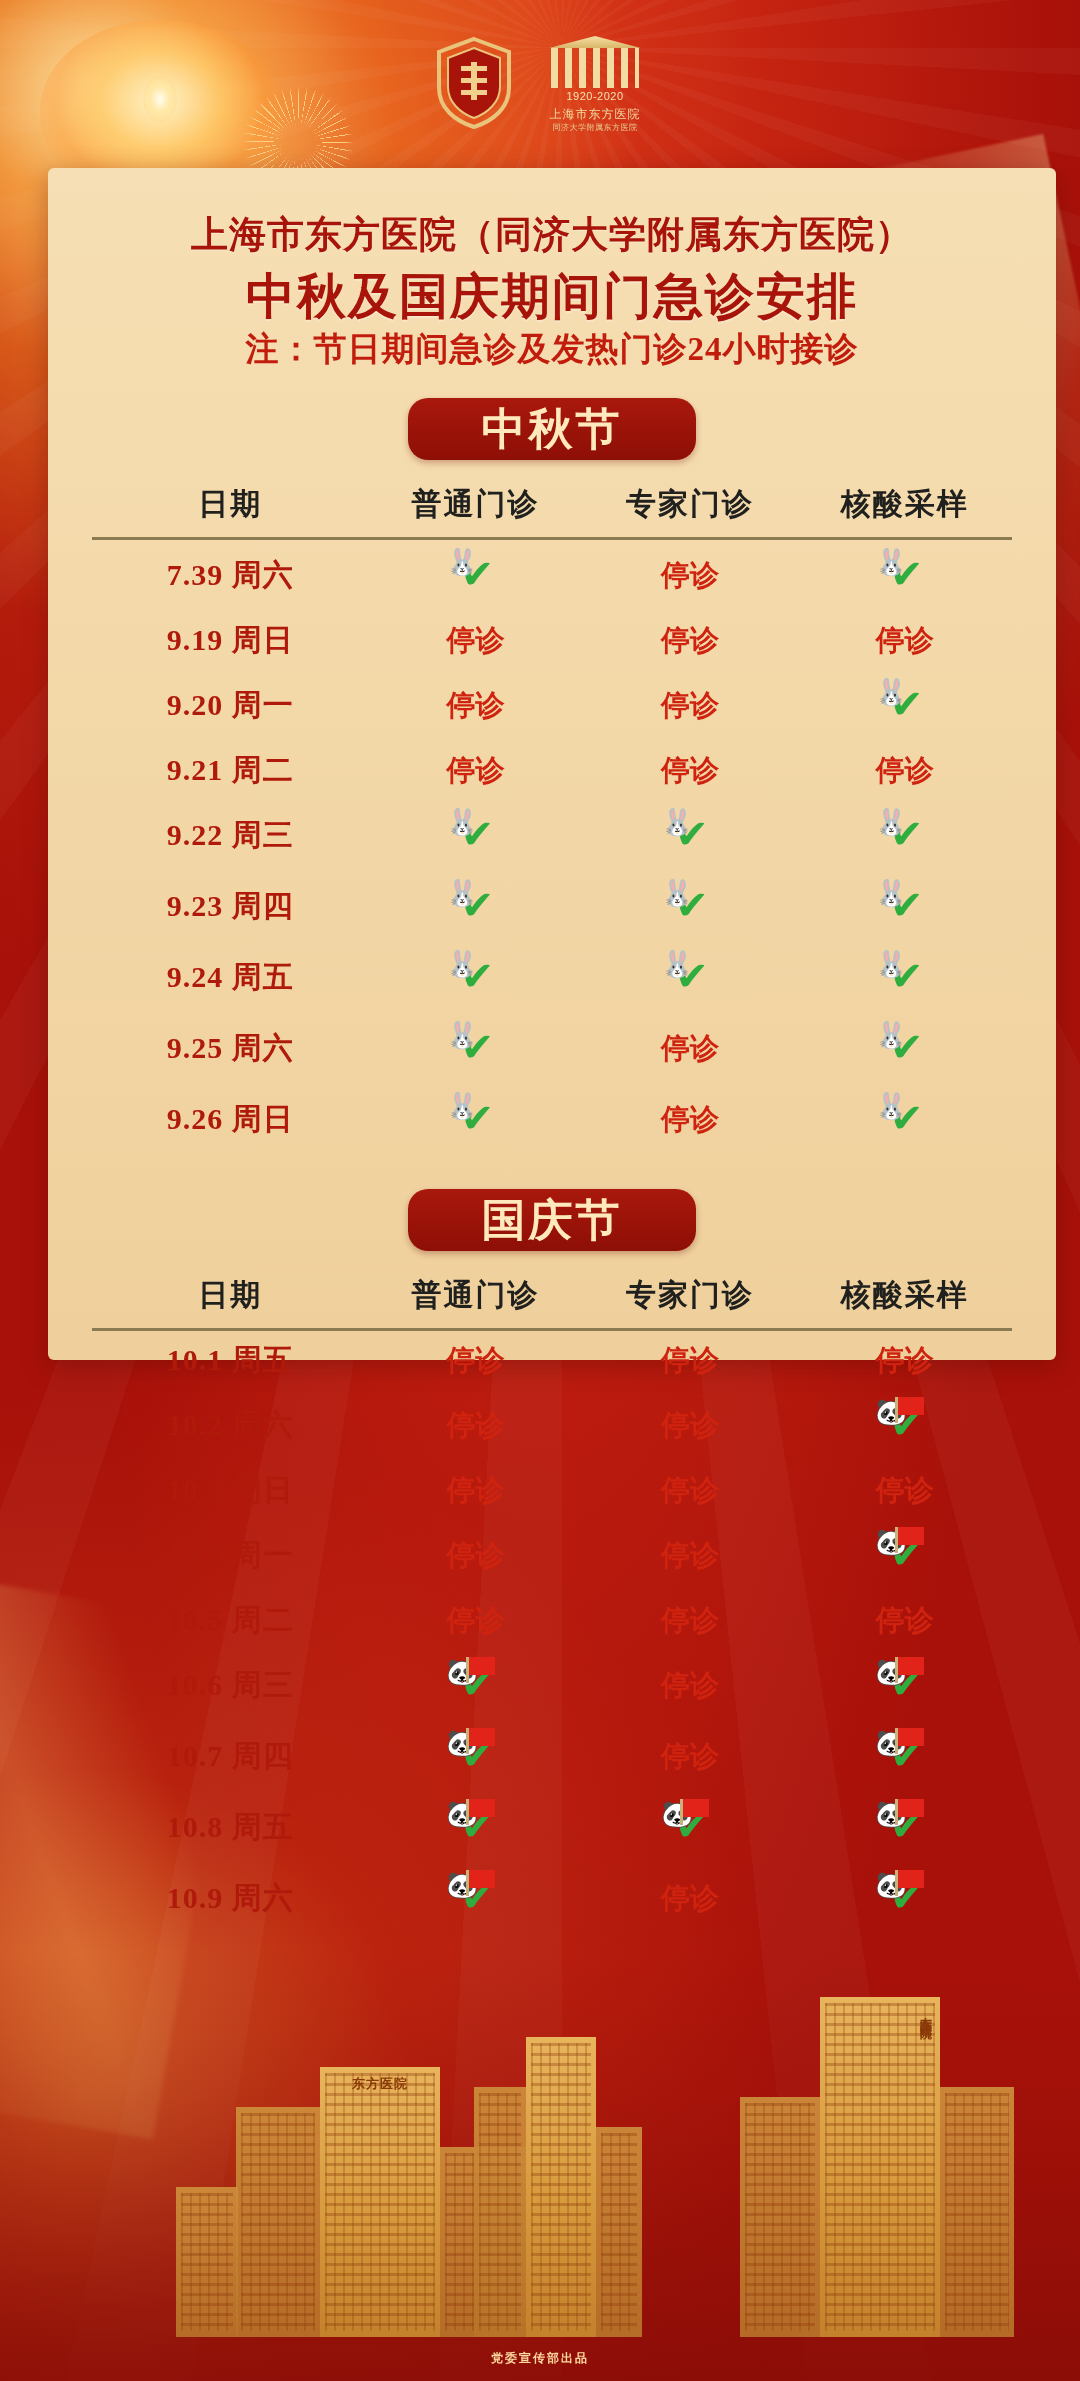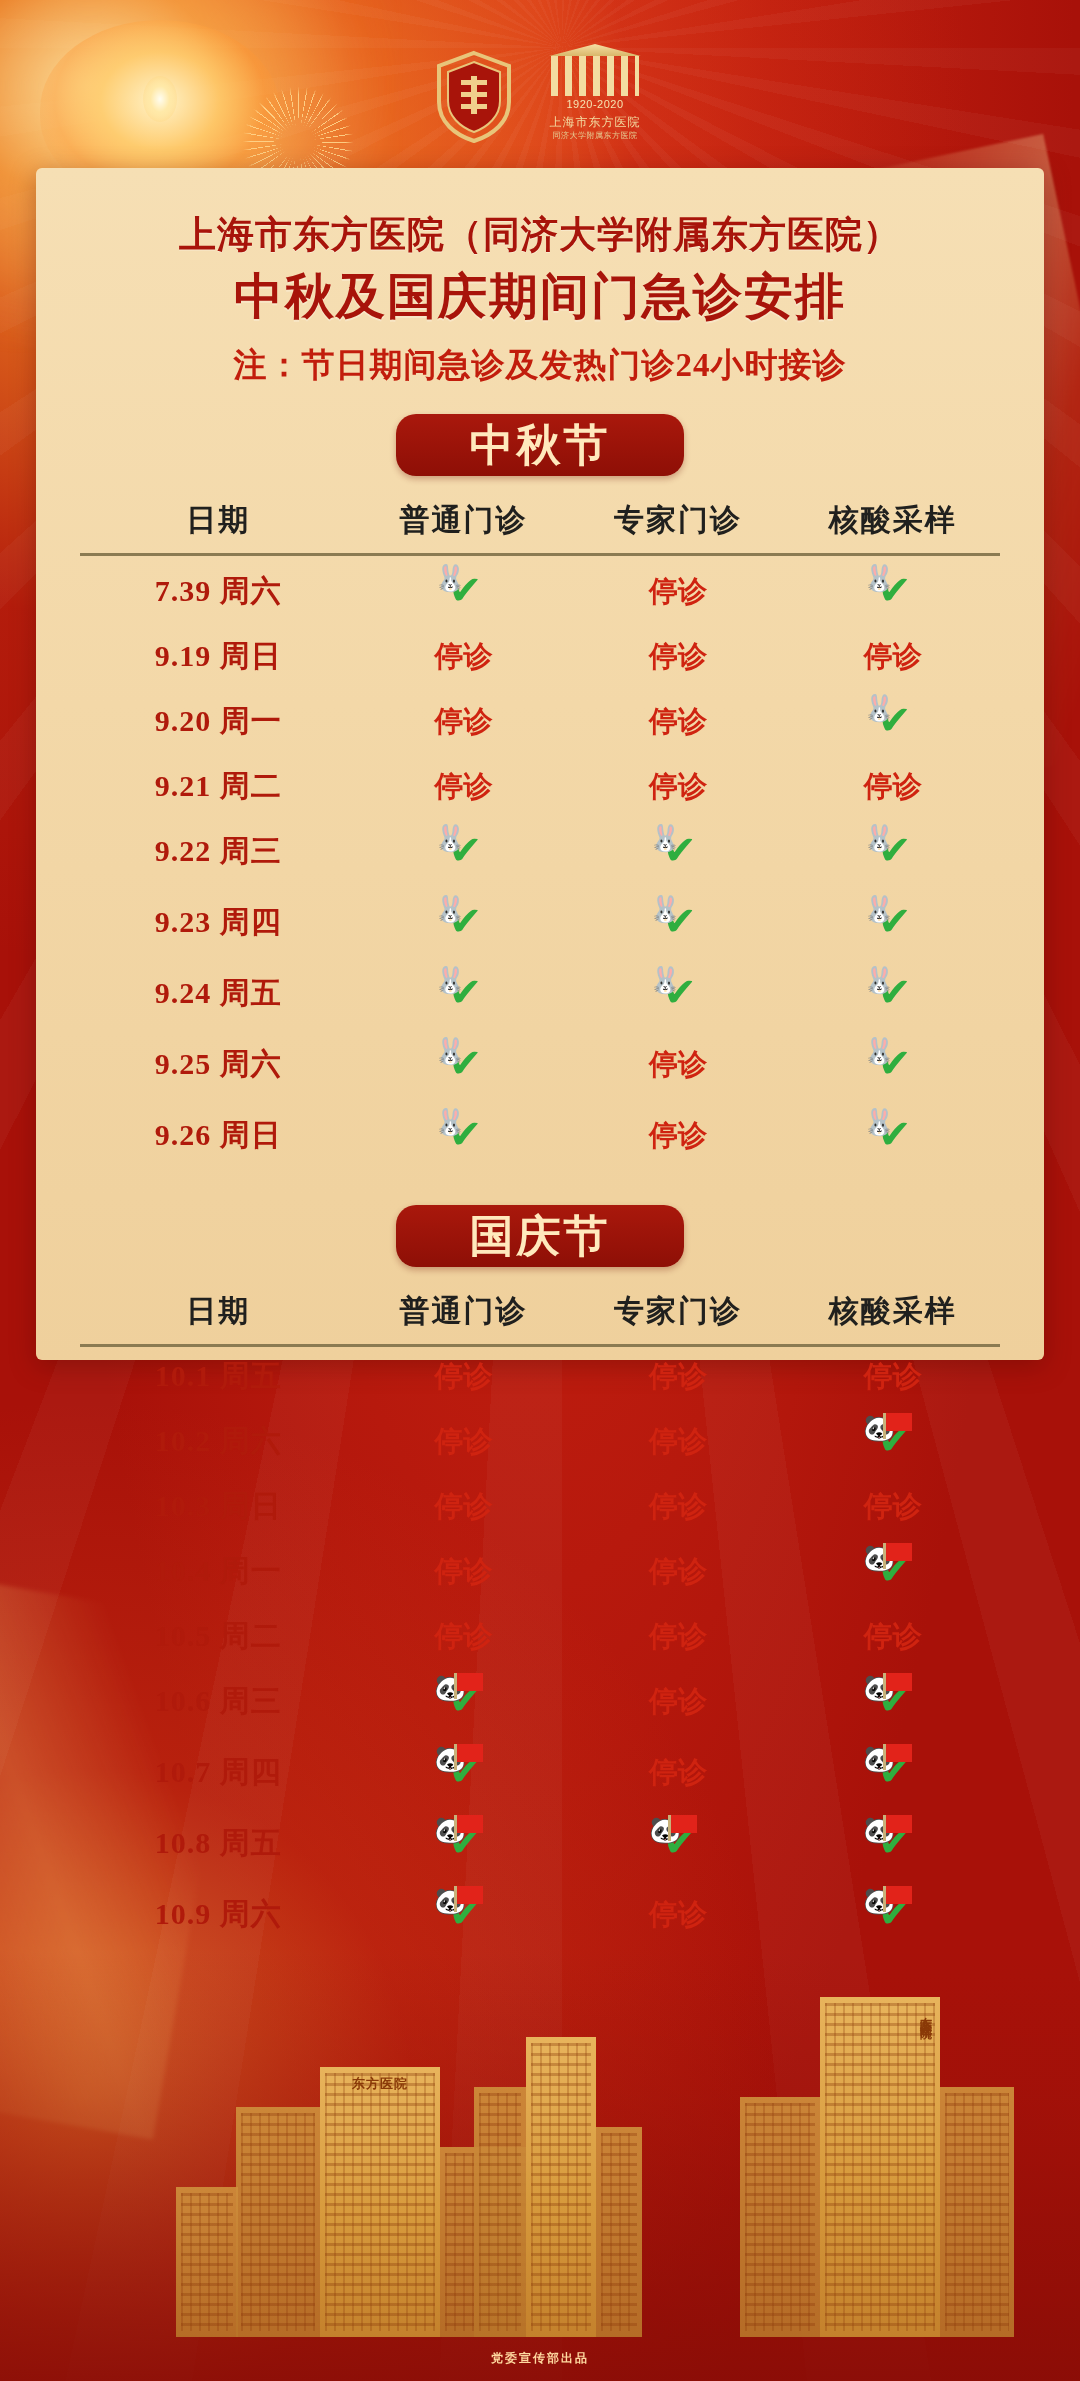--- a/index.html
+++ b/index.html
@@ -61,21 +61,21 @@
   .ribbon-l {
     position:absolute; left:-60px; bottom:260px; width:260px; height:520px;
     background: linear-gradient(60deg, rgba(255,200,110,0) 0%, rgba(255,200,110,0.28) 45%, rgba(255,200,110,0) 75%);
     transform: rotate(10deg);
     filter: blur(2px);
   }
 
   
   .logos {
     position:absolute; left:0; right:0; top:36px; height:108px;
-    display:flex; justify-content:center; align-items:flex-end; gap:28px;
+    display:flex; justify-content:center; align-items:flex-start; gap:28px;
     z-index:5;
   }
   .logo-crest { width:82px; height:94px; position:relative; }
   .logo-100 { width:104px; height:100px; position:relative; text-align:center; }
   .logo-100 .cap {
     position:absolute; left:0; right:0; top:0; height:12px;
     background: linear-gradient(180deg,#f6dfa5,#d9b76a);
     clip-path: polygon(6% 100%, 50% 0%, 94% 100%);
   }
   .logo-100 .cols {
@@ -89,40 +89,40 @@
   }
   .logo-100 .nm1 {
     position:absolute; left:0; right:0; top:70px; font-size:12px; color:#f3dca1; letter-spacing:1px;
   }
   .logo-100 .nm2 {
     position:absolute; left:0; right:0; top:86px; font-size:8px; color:#e6cd93; letter-spacing:.5px;
   }
 
   
   .panel {
-    position:absolute; left:36px; top:168px; width:1008px; height:1192px;
+    position:absolute; left:48px; top:168px; width:1008px; height:1192px;
     background: linear-gradient(180deg,#f6dfb4 0%, #f3d8a8 45%, #efd09c 100%);
     border-radius:6px;
     box-shadow: 0 6px 26px rgba(80,8,4,0.35);
     padding: 44px 44px 26px 44px;
     z-index:6;
   }
   .title-1 {
     text-align:center; font-size:37px; font-weight:bold; color:#a8140a;
     letter-spacing:1px; line-height:1.25;
     text-shadow: 0 1px 0 rgba(255,255,255,0.35);
   }
   .title-2 {
     text-align:center; font-size:49px; font-weight:bold; color:#a8140a;
     letter-spacing:2px; margin-top:10px; line-height:1.2;
     text-shadow: 0 2px 0 rgba(255,255,255,0.28);
   }
   .note {
     text-align:center; font-size:33px; font-weight:bold; color:#c21d0c;
-    letter-spacing:1px; margin-top:16px;
+    letter-spacing:1px; 
   }
 
   .section-badge {
     margin: 26px auto 0 auto;
     width: 288px; height: 62px;
     background: linear-gradient(180deg,#a9180c,#8e0f06);
     border-radius: 20px;
     color:#ffe9bd; font-size:44px; font-weight:bold;
     display:flex; align-items:center; justify-content:center;
     letter-spacing:3px;

